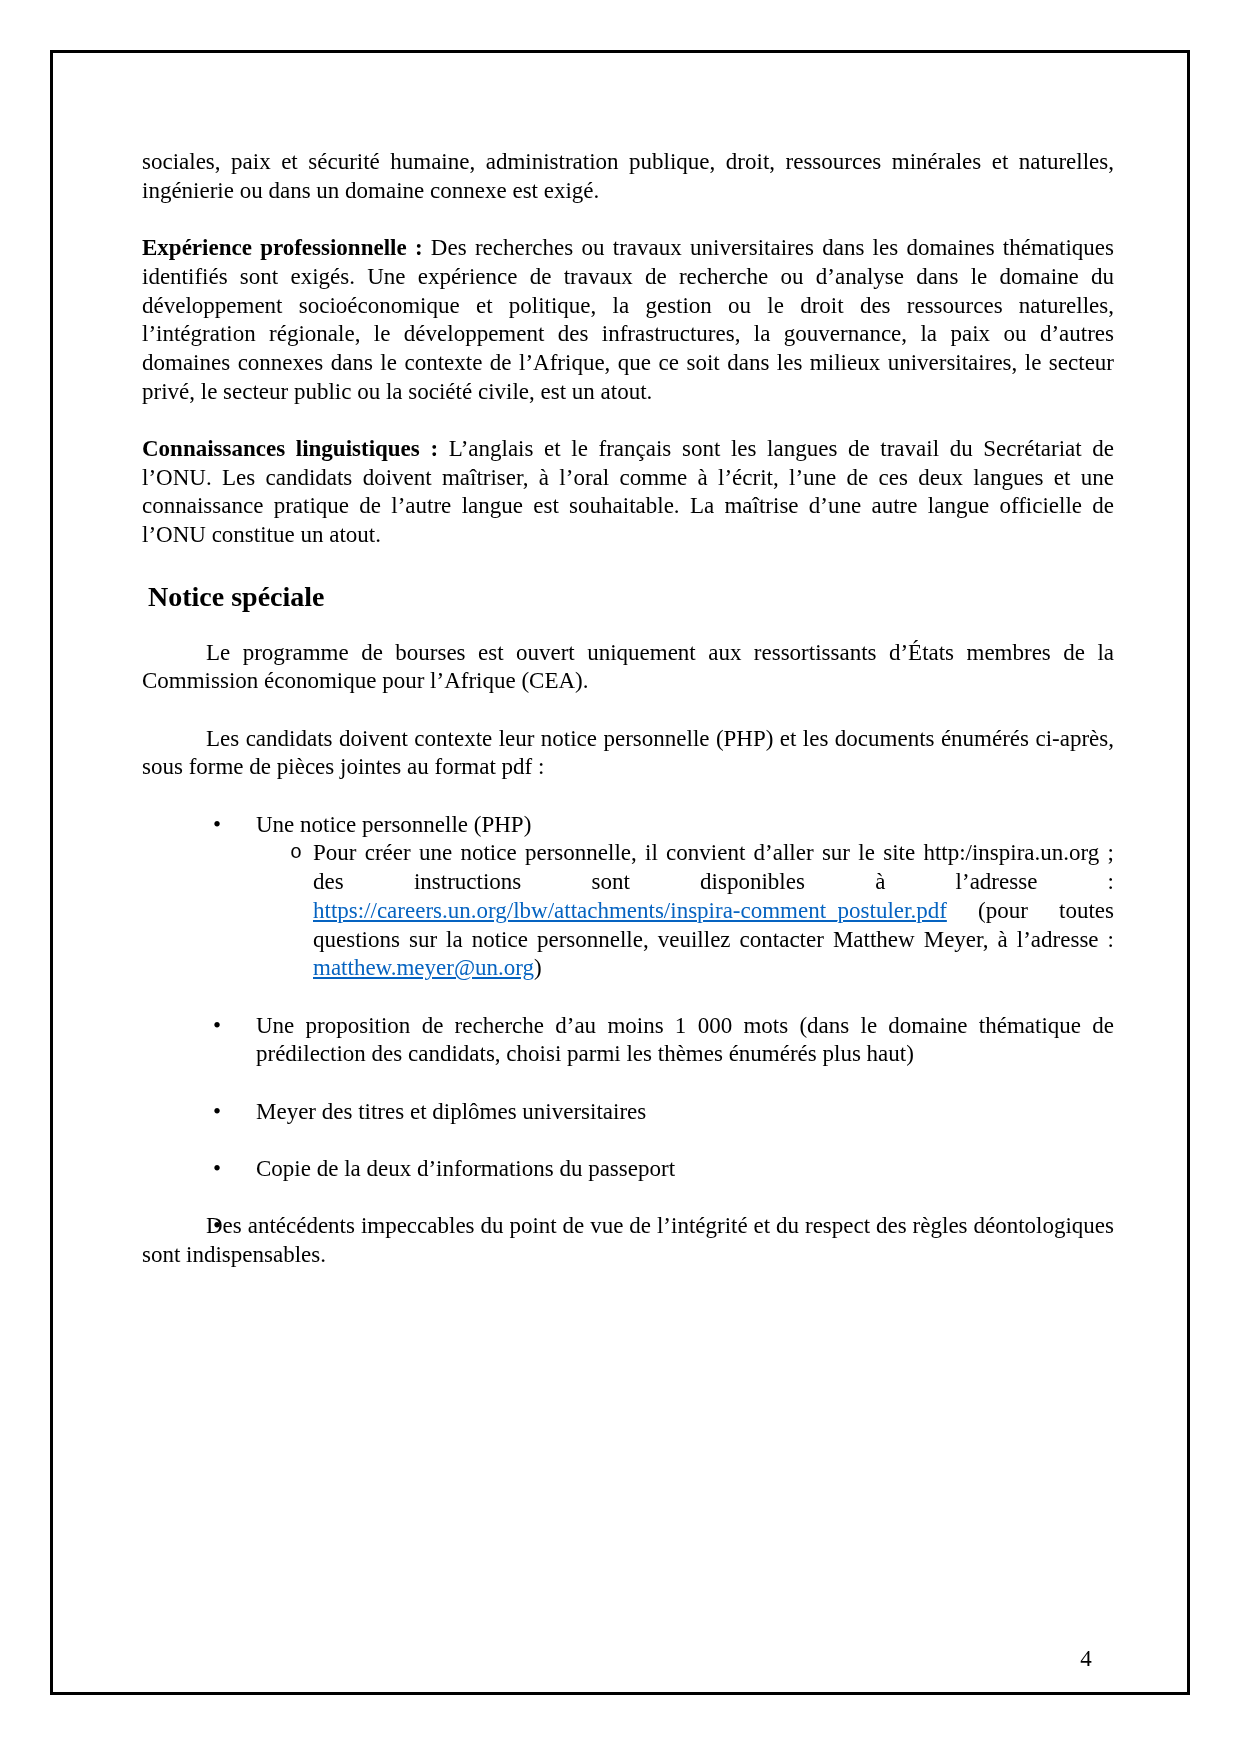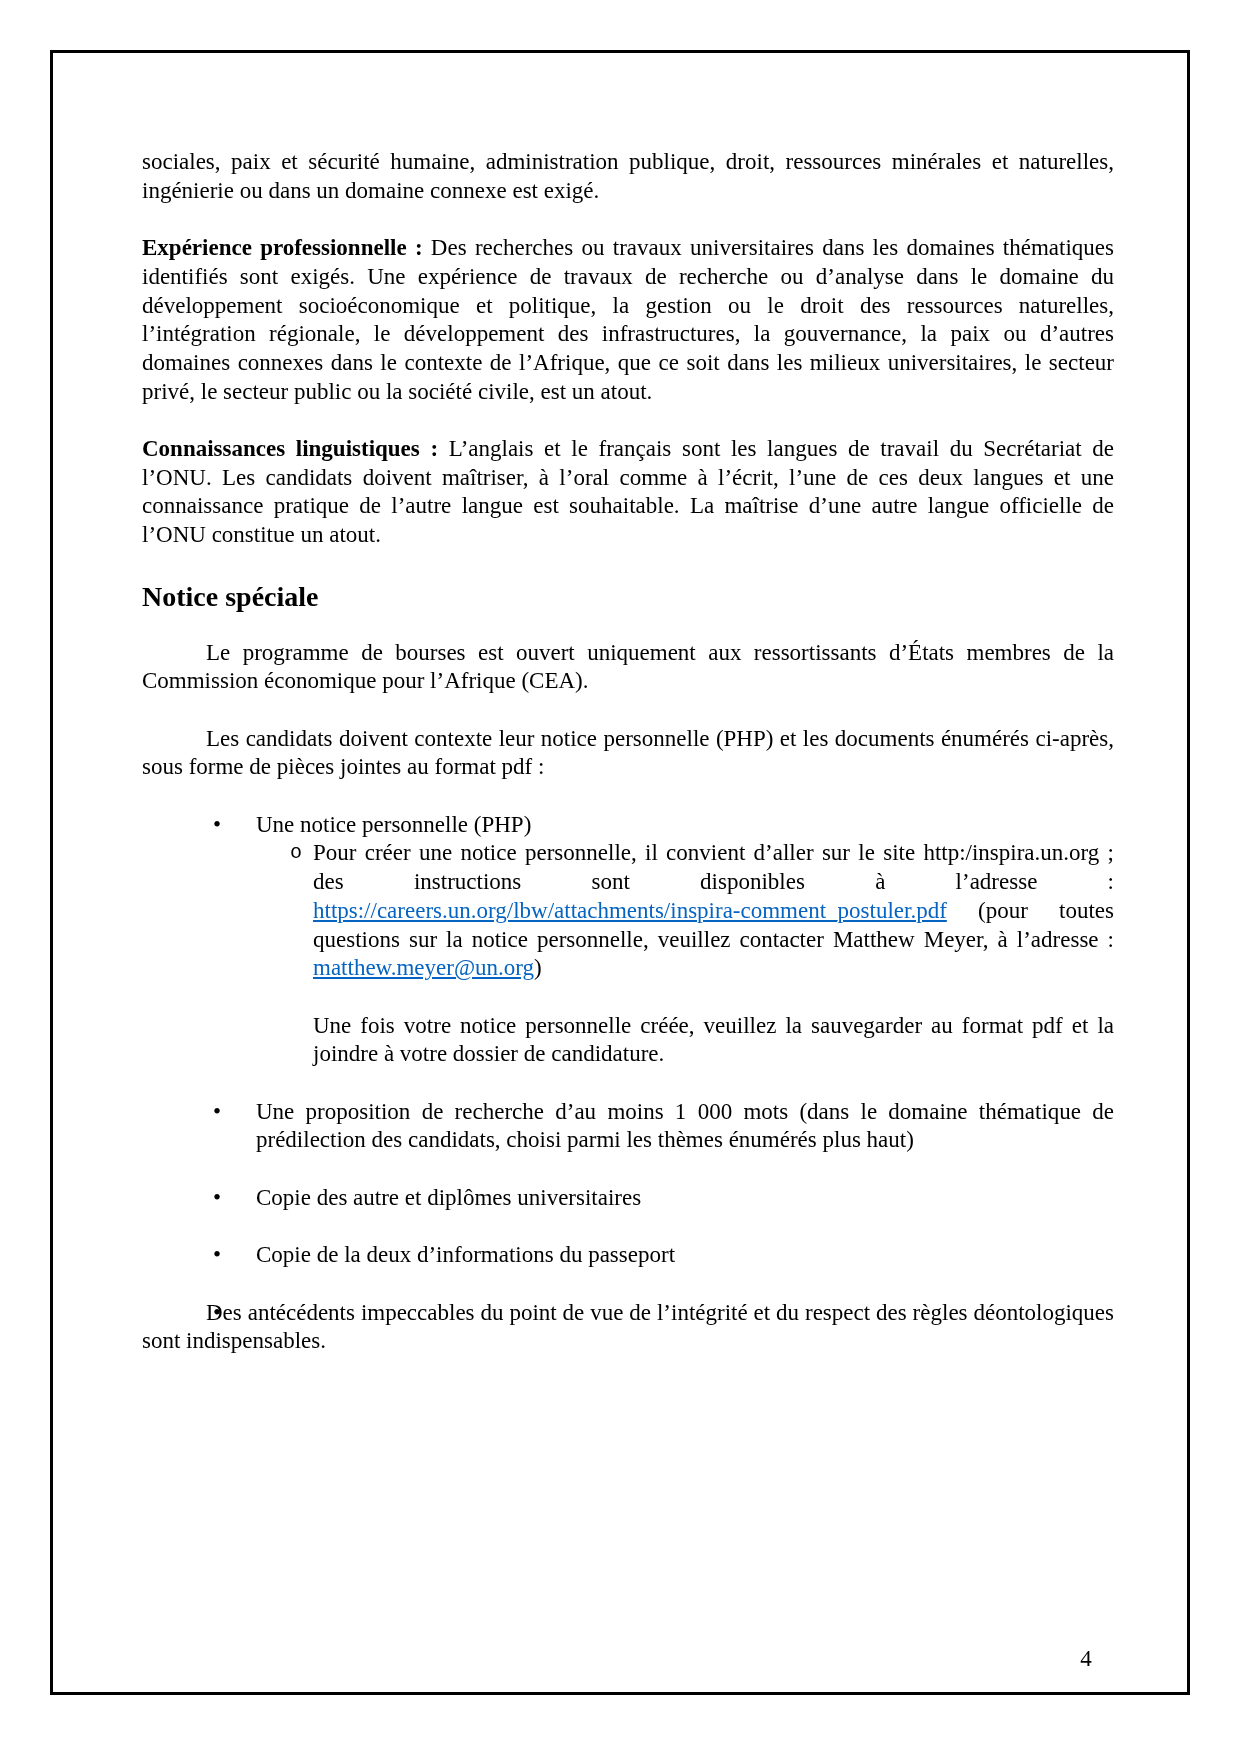--- a/index.html
+++ b/index.html
@@ -39,21 +39,21 @@
   .para.indent-first {
     text-indent: 64px;
   }
   .run-bold {
     font-weight: bold;
   }
   .section-heading {
     font-weight: bold;
     font-size: 28px;
     line-height: 36px;
-    margin: 0 0 24px 0;
+    margin: 0 0 24px 6px;
     text-align: left;
   }
   .bullet-list {
     margin-top: 5px;
   }
   .bullet-item {
     position: relative;
     padding-left: 114px;
     margin: 0 0 28.7px 0;
   }
@@ -129,32 +129,29 @@
     <div class="bullet-item tight">
       <span class="bullet-marker">•</span>
       <span>Une notice personnelle (PHP)</span>
     </div>
 
     <div class="sub-item">
       <span class="sub-marker">o</span>
       <span>Pour créer une notice personnelle, il convient d’aller sur le site http:/inspira.un.org ; des instructions sont disponibles à l’adresse : </span><a class="doc-link">https://careers.un.org/lbw/attachments/inspira-comment_postuler.pdf</a><span> (pour toutes questions sur la notice personnelle, veuillez contacter Matthew Meyer, à l’adresse : </span><a class="doc-link">matthew.meyer@un.org</a><span>)</span>
     </div>
 
-    <div class="sub-note">
-      <span>Une fois votre notice personnelle créée, veuillez la sauvegarder au format pdf et la joindre à votre dossier de candidature.</span>
-    </div>
 
     <div class="bullet-item">
       <span class="bullet-marker">•</span>
       <span>Une proposition de recherche d’au moins 1 000 mots (dans le domaine thématique de prédilection des candidats, choisi parmi les thèmes énumérés plus haut)</span>
     </div>
 
     <div class="bullet-item">
       <span class="bullet-marker">•</span>
-      <span>Copie des autre et diplômes universitaires</span>
+      <span>Meyer des titres et diplômes universitaires</span>
     </div>
 
     <div class="bullet-item">
       <span class="bullet-marker">•</span>
       <span>Copie de la deux d’informations du passeport</span>
     </div>
 
     <div class="bullet-item">
       <span class="bullet-marker">•</span>
     </div>

